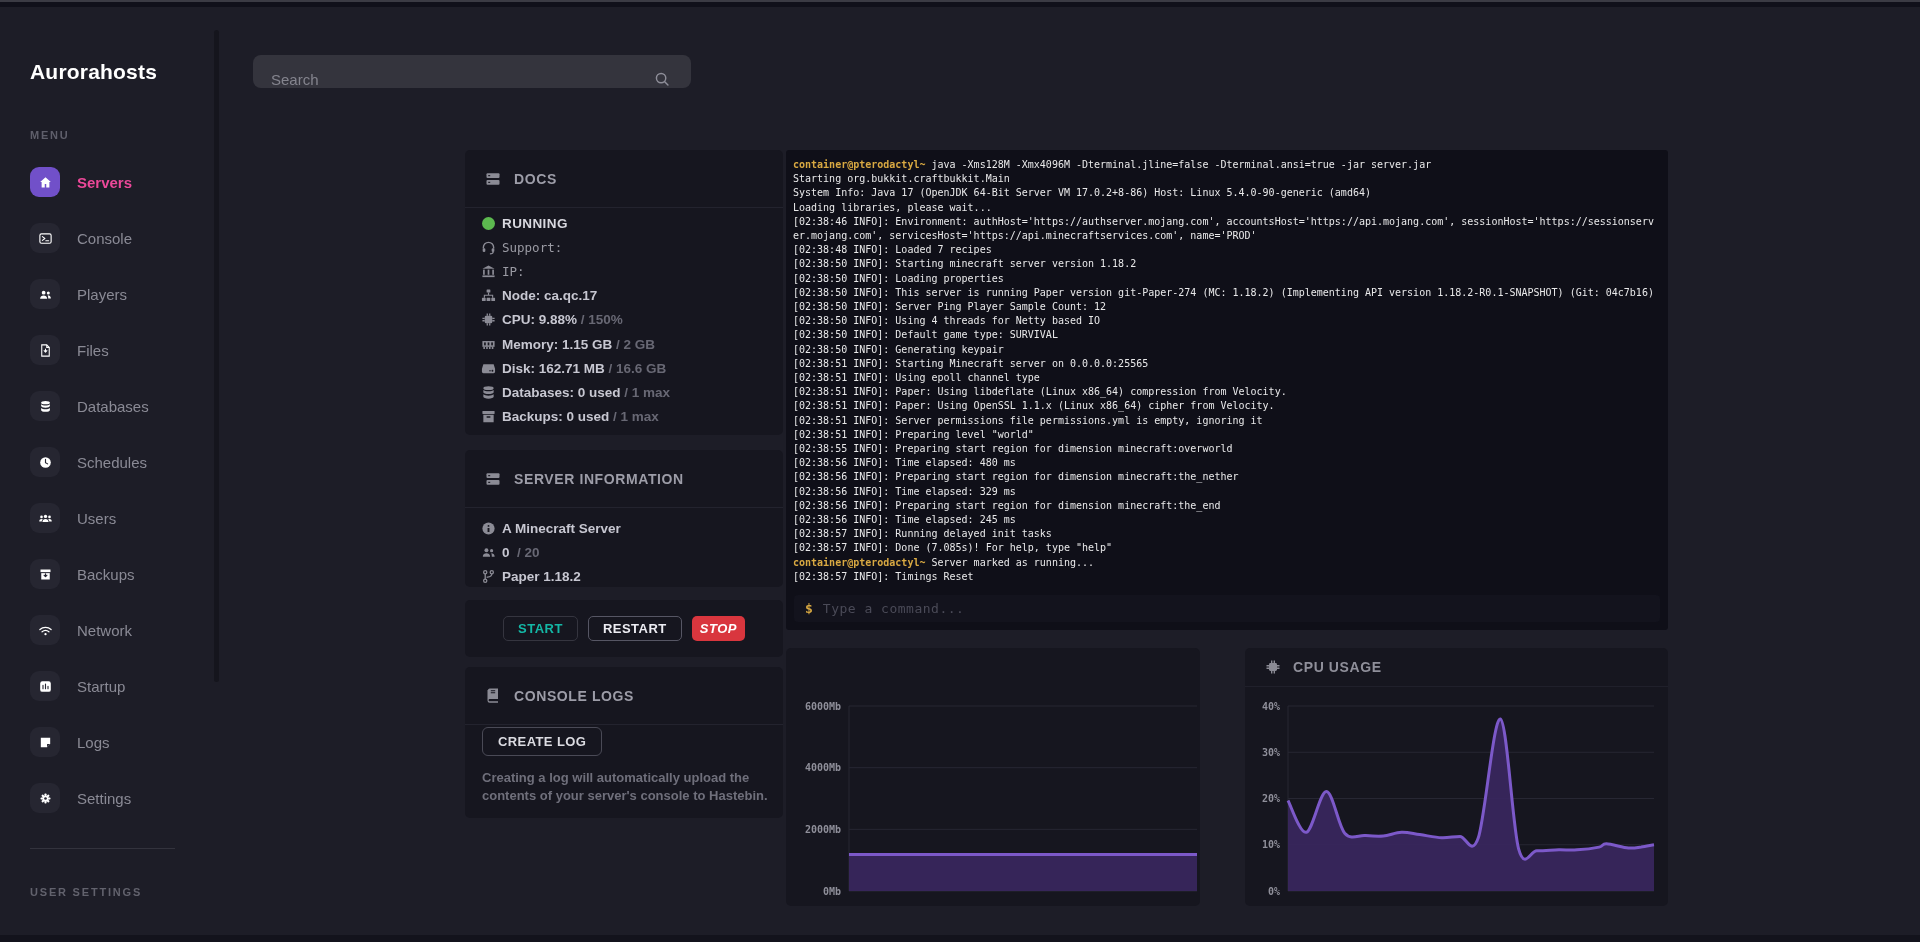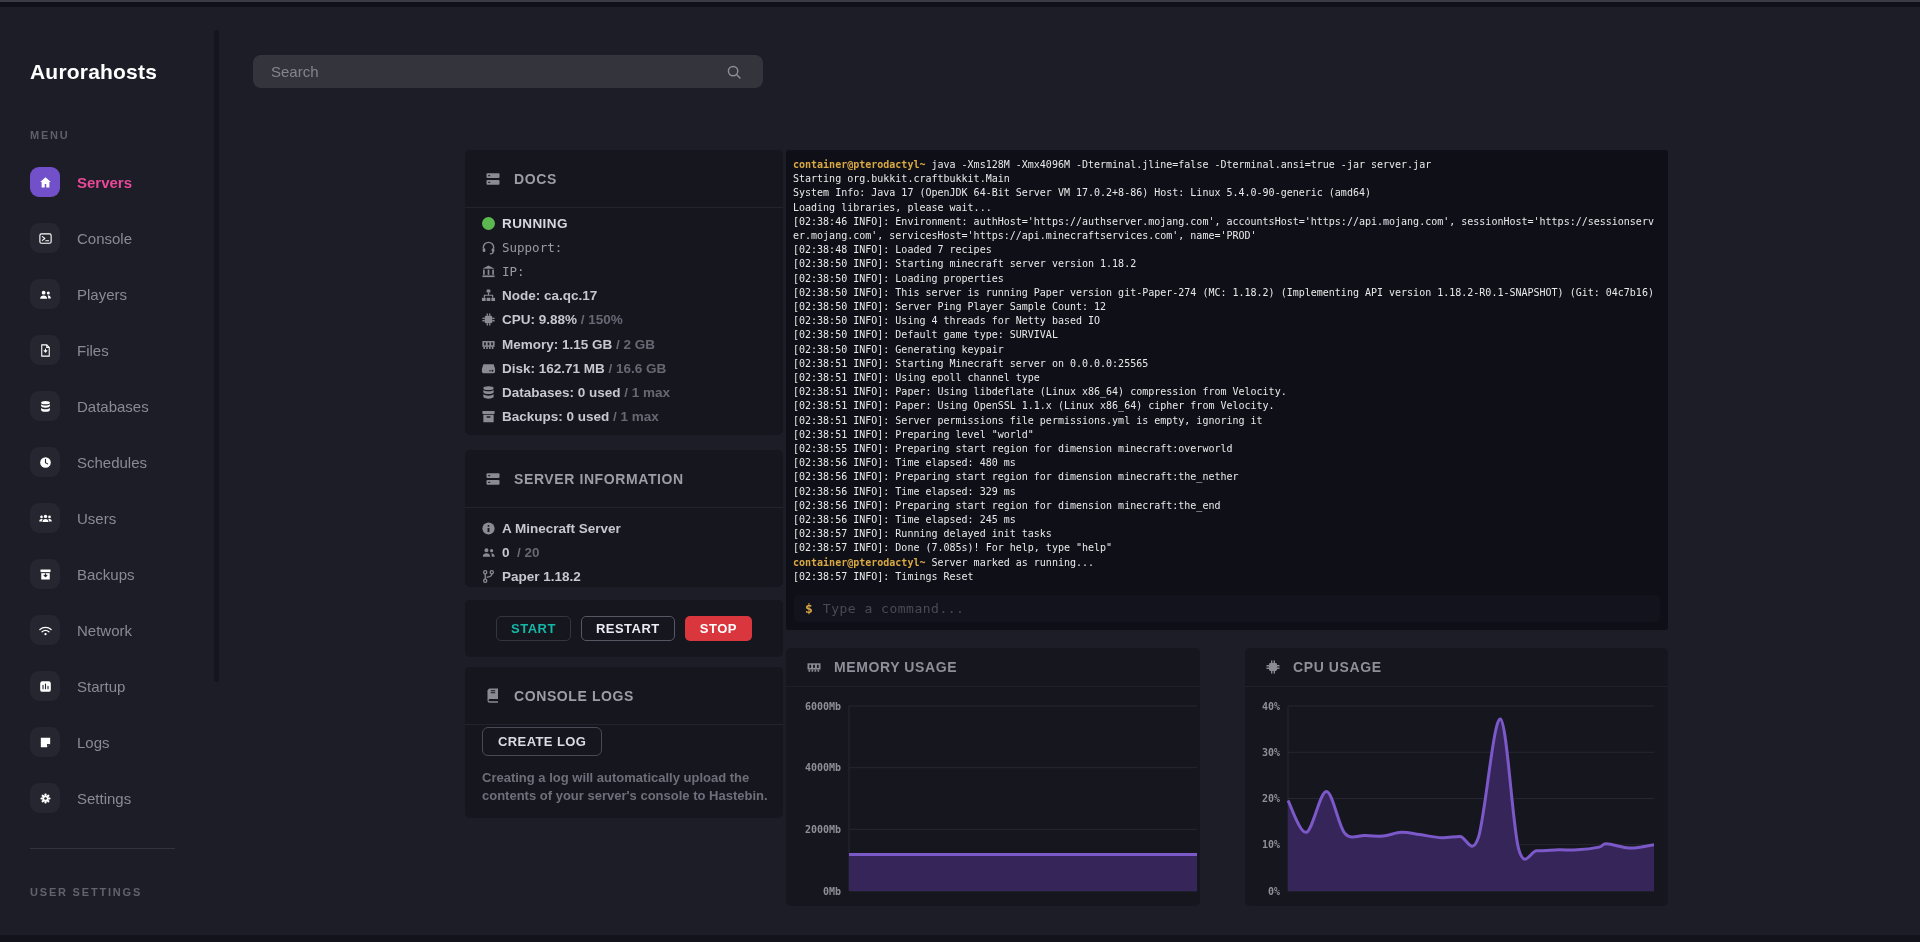--- a/index.html
+++ b/index.html
@@ -19,21 +19,21 @@
   .side-icon { width:30px; height:30px; border-radius:9px; background:#262631; display:flex; align-items:center; justify-content:center; margin-right:17px; flex:0 0 30px; }
   .side-icon svg { width:15px; height:15px; display:block; }
   .side-item.active .side-icon { background:var(--accent,#7150c9); }
   .side-label { font-size:15px; font-weight:500; color:#8a8a95; }
   .side-item.active .side-label { color:#ec4899; font-weight:700; }
   .side-divider { position:absolute; left:30px; top:841px; width:145px; height:1px; background:#33333d; }
   .user-settings-label { position:absolute; left:30px; top:879px; font-size:11px; font-weight:700; color:#62626d; letter-spacing:1.8px; }
   .side-scrollbar { position:absolute; left:214px; top:23px; width:5px; height:652px; border-radius:3px; background:#15151d; cursor:grab; }
 
   
-  .search-bar { position:absolute; left:253px; top:55px; width:510px; height:33px; background:#34343d; border-radius:8px; display:flex; align-items:center; }
+  .search-bar { position:absolute; left:253px; top:55px; width:438px; height:33px; background:#34343d; border-radius:8px; display:flex; align-items:flex-end; }
   .search-input { flex:1; background:transparent; border:none; outline:none; color:#d5d5dc; font-size:15px; padding:0 14px 0 18px; font-family:"Liberation Sans",sans-serif; }
   .search-input::placeholder { color:#84848e; }
   .search-icon { width:30px; display:flex; align-items:center; margin-right:8px; }
   .search-icon svg { width:18px; height:18px; }
 
   
   .panel { position:absolute; background:#16161f; border-radius:5px; }
   .panel-header { height:58px; display:flex; align-items:center; gap:13px; padding:0 20px; border-bottom:1px solid #23232e; color:#9d9da8; font-size:14px; font-weight:700; letter-spacing:.6px;text-align:center; }
   .ph-icon { display:flex; align-items:center; }
   .ph-icon svg { width:16px; height:16px; }
@@ -48,21 +48,21 @@
   .stat-icn { width:16px; height:16px; display:flex; align-items:center; justify-content:center; margin-right:6px; flex:0 0 16px; }
   .stat-icn svg { width:15px; height:15px; }
   .stat-text { font-size:13.5px; font-weight:700; color:#c7c7d1; white-space:pre; }
   .stat-sub { color:#686874; }
   .stat-row.mono .stat-text { font-family:"DejaVu Sans Mono",monospace; font-weight:400; font-size:12.5px; color:#9a9aa3; }
   .dot { width:13px; height:13px; border-radius:50%; background:#5cb94f; display:block; }
   .status-row .stat-text { color:#d8d8df; letter-spacing:.4px; }
 
   .btn { border-radius:5px; font-size:13px; font-weight:700; letter-spacing:.5px; padding:0 14px; height:25px; background:transparent; border:1px solid #565664; color:#ececf2; cursor:pointer; font-family:"Liberation Sans",sans-serif; }
   .btn.start { border-color:#35353f; color:#14b8a6; }
-  .btn.stop { border:none; background:#d9363e; color:#ffffff; padding:0 15px; }
+  .btn.stop { border:none; background:#d9363e; color:#ffffff; padding:0 8px;font-style:italic; }
 
   .create-log-btn { position:absolute; left:17px; top:60px; height:29px; padding:0 15px; border:1px solid #4a4a56; border-radius:6px; background:transparent; color:#dcdce2; font-size:13px; font-weight:700; letter-spacing:.4px; cursor:pointer; font-family:"Liberation Sans",sans-serif; }
   .log-note { position:absolute; left:17px; top:102px; width:288px; font-size:13px; font-weight:700; color:#6f6f7b; line-height:18px; }
 
   
   .terminal { position:absolute; left:786px; top:150px; width:882px; height:480px; background:#0f0f18; border-radius:3px; }
   .term-log { position:absolute; left:7px; right:7px; top:8px; font-family:"DejaVu Sans Mono",monospace; font-size:10px; line-height:14.2px; color:#e9e9ea; }
   .tline { white-space:pre; overflow:hidden; }
   .tprefix { color:var(--term-yellow,#d9a942); font-weight:700; }
   .term-input-row { position:absolute; left:8px; right:8px; bottom:8px; height:27px; background:#13131d; border-radius:4px; display:flex; align-items:center; }
@@ -457,32 +457,20 @@
         <line x1="63" y1="119.66666666666667" x2="411" y2="119.66666666666667" stroke="#272733" stroke-width="1"></line>
         <text x="55" y="123.16666666666667" text-anchor="end" fill="#8f8f9a" font-family="&quot;DejaVu Sans Mono&quot;, monospace" font-size="10" font-weight="bold">4000Mb</text>
         <line x1="63" y1="181.33333333333334" x2="411" y2="181.33333333333334" stroke="#272733" stroke-width="1"></line>
         <text x="55" y="184.83333333333334" text-anchor="end" fill="#8f8f9a" font-family="&quot;DejaVu Sans Mono&quot;, monospace" font-size="10" font-weight="bold">2000Mb</text>
         <line x1="63" y1="243" x2="411" y2="243" stroke="#272733" stroke-width="1"></line>
         <text x="55" y="246.5" text-anchor="end" fill="#8f8f9a" font-family="&quot;DejaVu Sans Mono&quot;, monospace" font-size="10" font-weight="bold">0Mb</text>
         <line x1="63" y1="58" x2="63" y2="243" stroke="#272733" stroke-width="1"></line>
         <path d="M63.0,206.6L411.0,206.6L411,243L63,243Z" fill="#3a275f" fill-opacity="0.9" stroke="none"></path>
         <path d="M63.0,206.6L411.0,206.6" fill="none" stroke="#7c59c9" stroke-width="3" stroke-linejoin="round"></path>
       </svg>
-    <div class="chart-header">
-      <span class="ph-icon">
-          <svg viewBox="0 0 16 16" fill="#8b8b95">
-            <path d="M1.5 4.3h13v6.2h-13z"></path>
-            <path d="M2.5 10.5h1.7v2.2H2.5zM5.5 10.5h1.7v2.2H5.5zM8.5 10.5h1.7v2.2H8.5zM11.5 10.5h1.7v2.2h-1.7z"></path>
-            <rect x="3.3" y="5.8" width="1.8" height="3.1" fill="#16161f"></rect>
-            <rect x="7.1" y="5.8" width="1.8" height="3.1" fill="#16161f"></rect>
-            <rect x="10.9" y="5.8" width="1.8" height="3.1" fill="#16161f"></rect>
-          </svg>
-        </span>
-      <span>MEMORY USAGE</span>
-    </div>
   </section>
 
   <section class="panel chart-panel cpu-panel">
     <svg class="chart-svg" width="423" height="258">
         <line x1="43" y1="58" x2="409" y2="58" stroke="#272733" stroke-width="1"></line>
         <text x="35" y="61.5" text-anchor="end" fill="#8f8f9a" font-family="&quot;DejaVu Sans Mono&quot;, monospace" font-size="10" font-weight="bold">40%</text>
         <line x1="43" y1="104.25" x2="409" y2="104.25" stroke="#272733" stroke-width="1"></line>
         <text x="35" y="107.75" text-anchor="end" fill="#8f8f9a" font-family="&quot;DejaVu Sans Mono&quot;, monospace" font-size="10" font-weight="bold">30%</text>
         <line x1="43" y1="150.5" x2="409" y2="150.5" stroke="#272733" stroke-width="1"></line>
         <text x="35" y="154" text-anchor="end" fill="#8f8f9a" font-family="&quot;DejaVu Sans Mono&quot;, monospace" font-size="10" font-weight="bold">20%</text>

